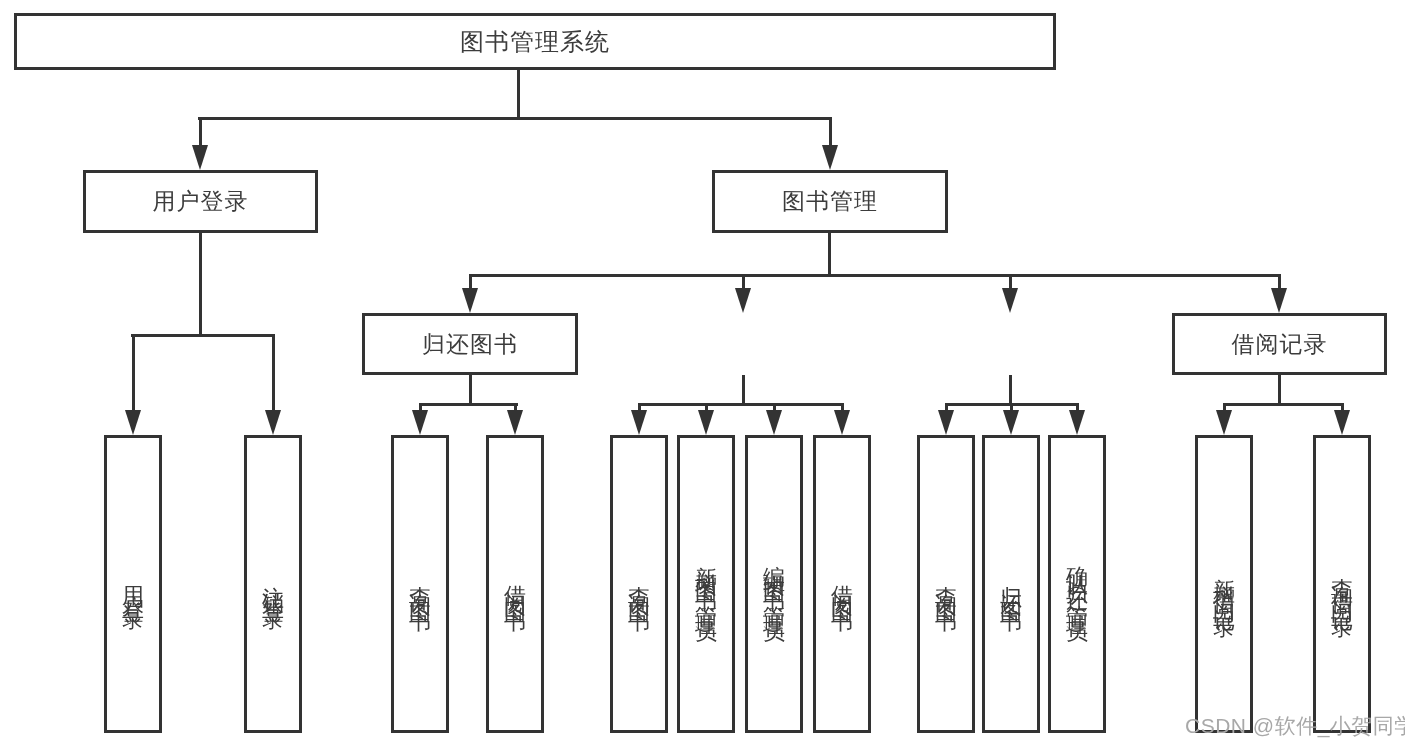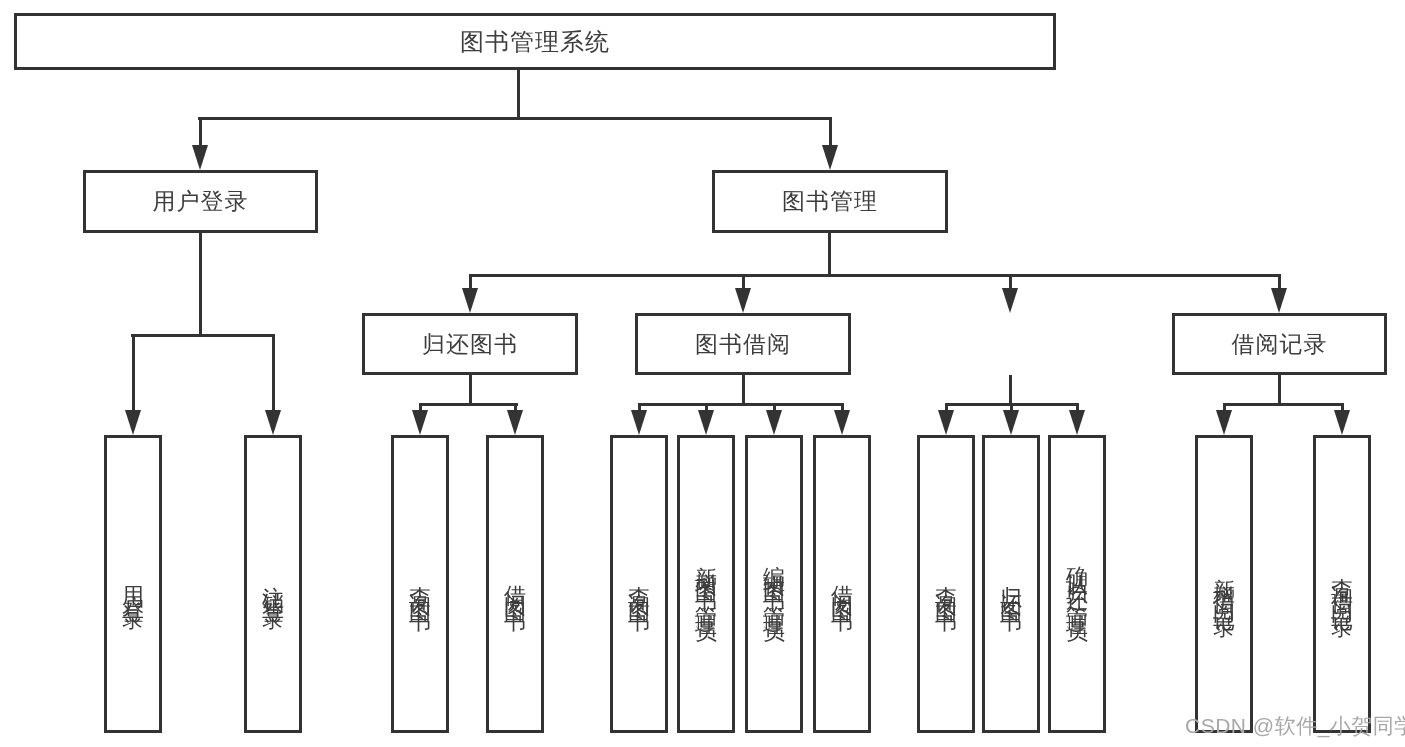--- a/index.html
+++ b/index.html
@@ -95,23 +95,20 @@
   <div class="line" style="left:1009px;top:274px;width:3px;height:16px;"></div>
   <div class="line" style="left:1278px;top:274px;width:3px;height:16px;"></div>
   <div class="arrow" style="left:462px;top:288px;"></div>
   <div class="arrow" style="left:735px;top:288px;"></div>
   <div class="arrow" style="left:1002px;top:288px;"></div>
   <div class="arrow" style="left:1271px;top:288px;"></div>
 
   <div class="box" style="left:362px;top:313px;width:216px;height:62px;">
     <span>归还图书</span>
   </div>
-  <div class="box" style="left:635px;top:313px;width:216px;height:62px;">
-    <span>图书借阅</span>
-  </div>
   <div class="box" style="left:1172px;top:313px;width:215px;height:62px;">
     <span>借阅记录</span>
   </div>
 
   <div class="line" style="left:469px;top:375px;width:3px;height:31px;"></div>
   <div class="line" style="left:419px;top:403px;width:99px;height:3px;"></div>
   <div class="line" style="left:419px;top:403px;width:3px;height:10px;"></div>
   <div class="line" style="left:514px;top:403px;width:3px;height:10px;"></div>
   <div class="arrow" style="left:412px;top:410px;"></div>
   <div class="arrow" style="left:507px;top:410px;"></div>

